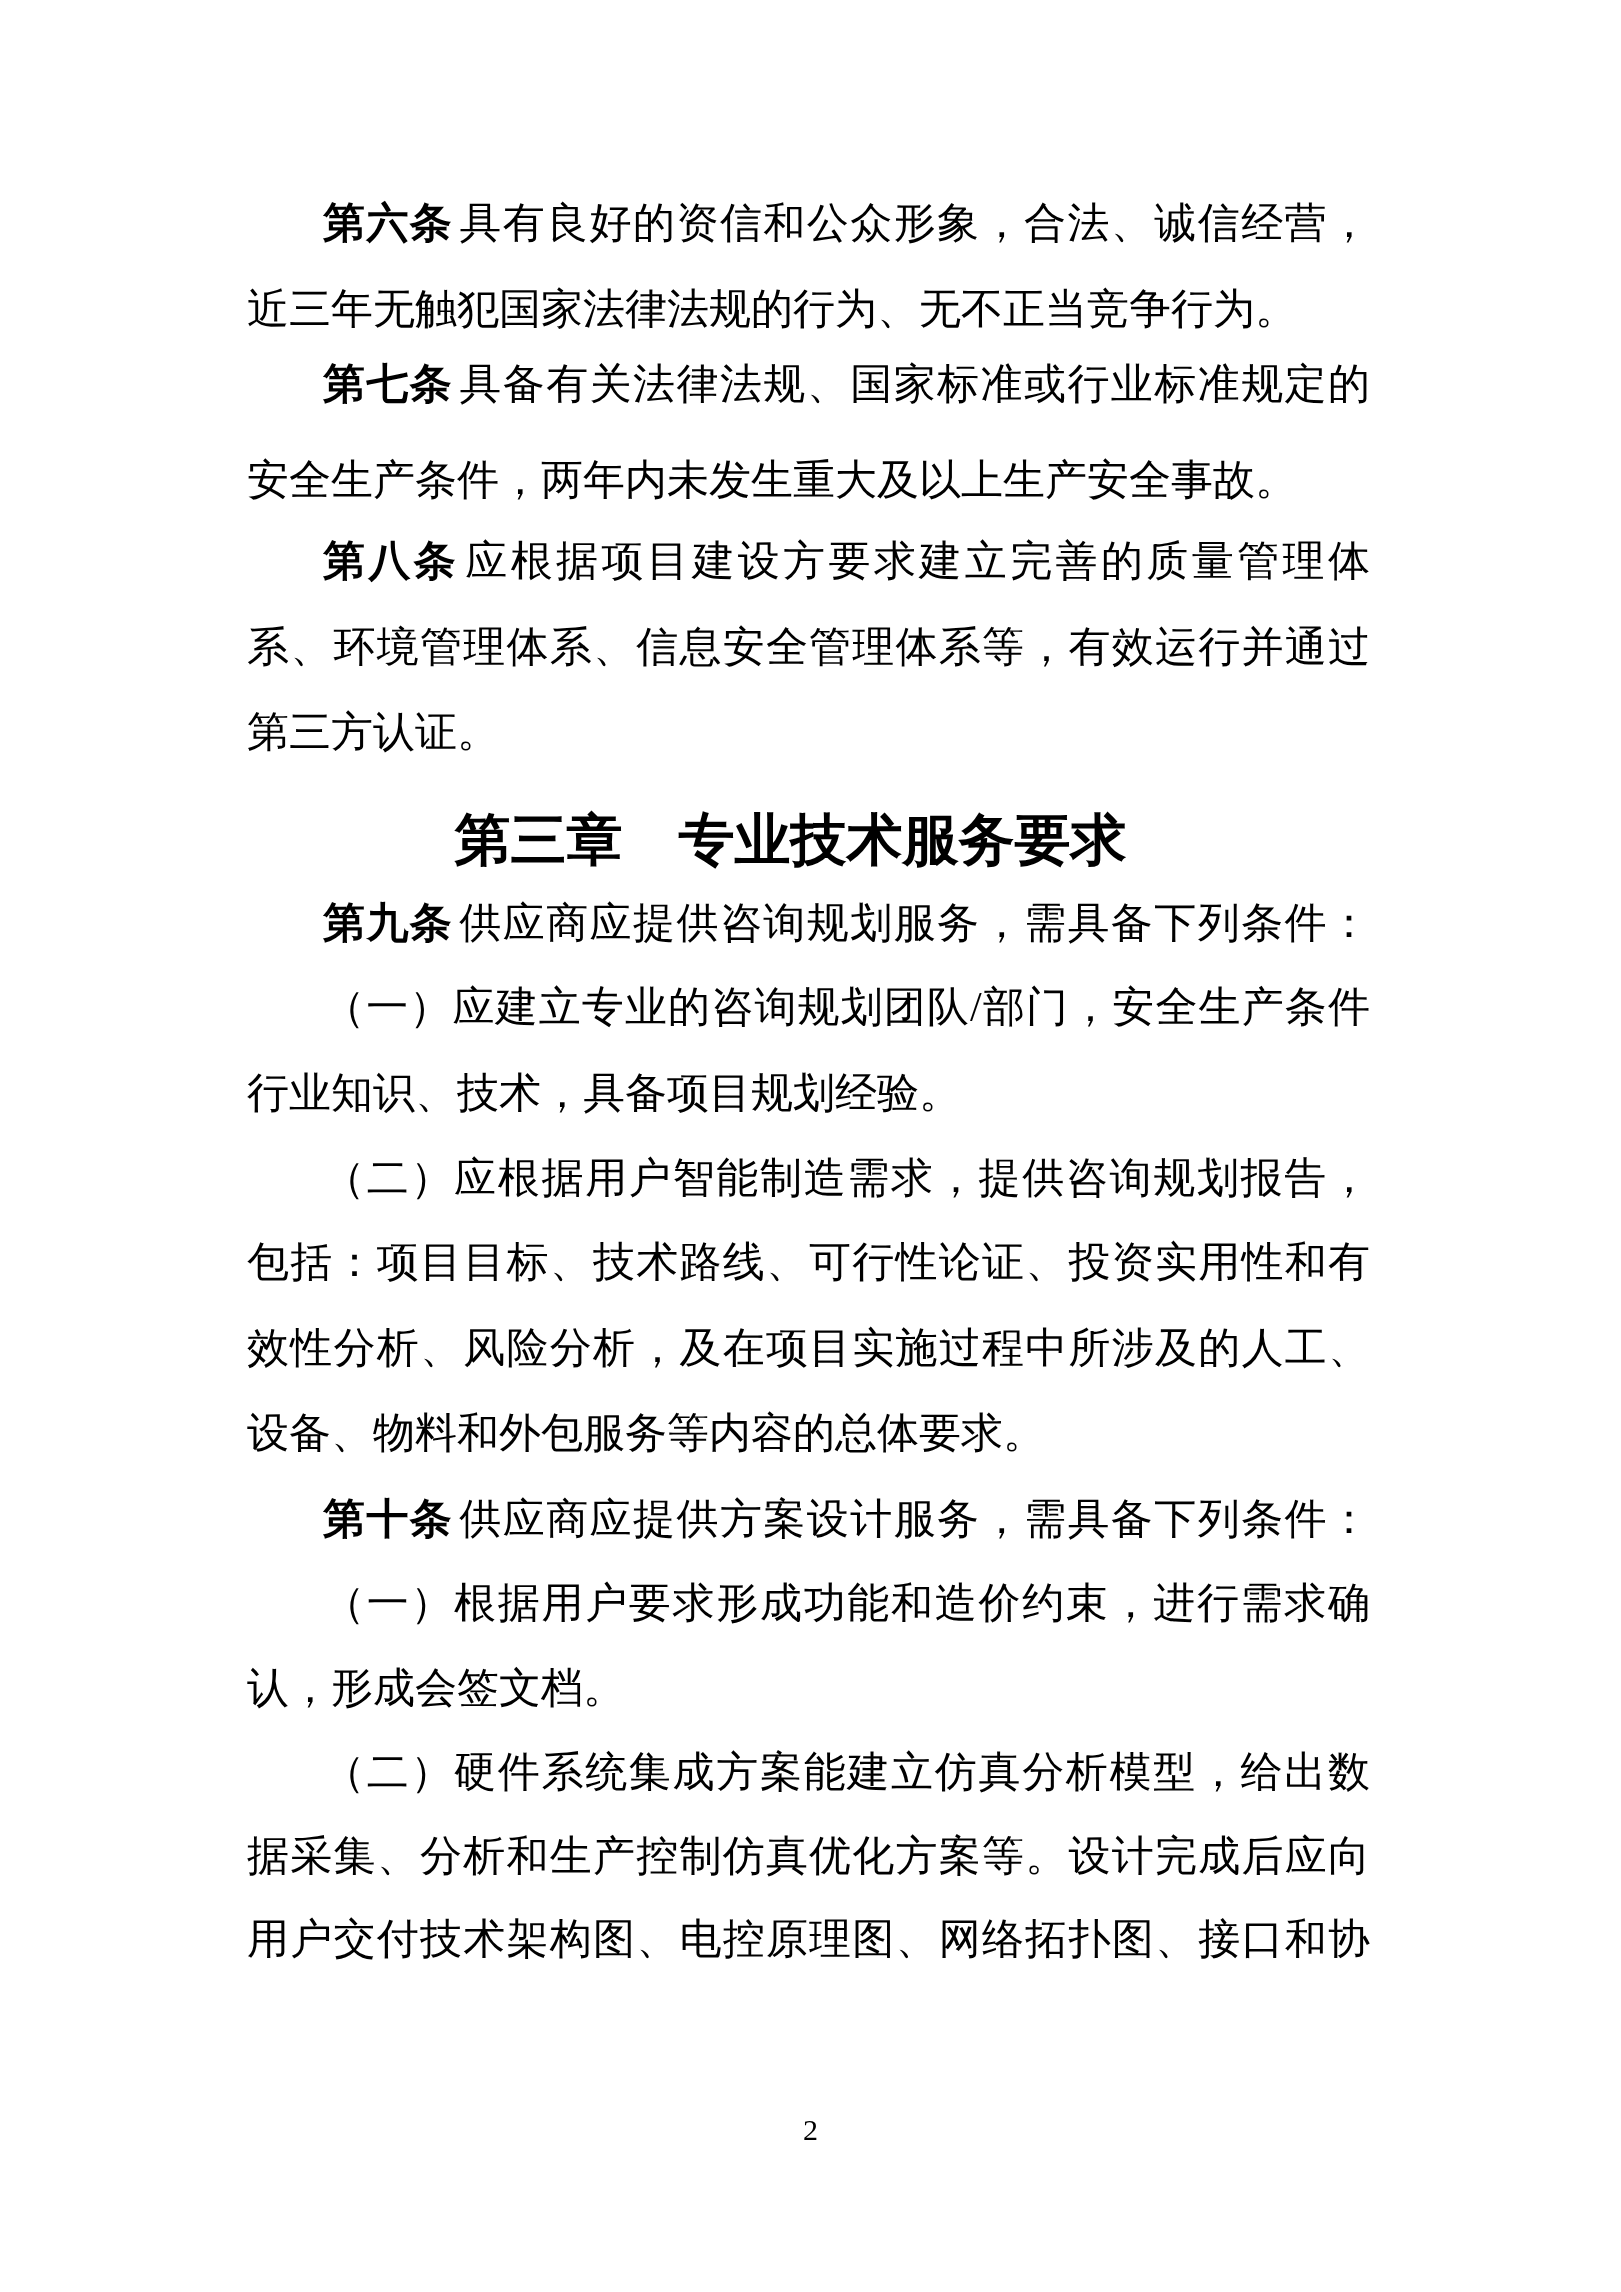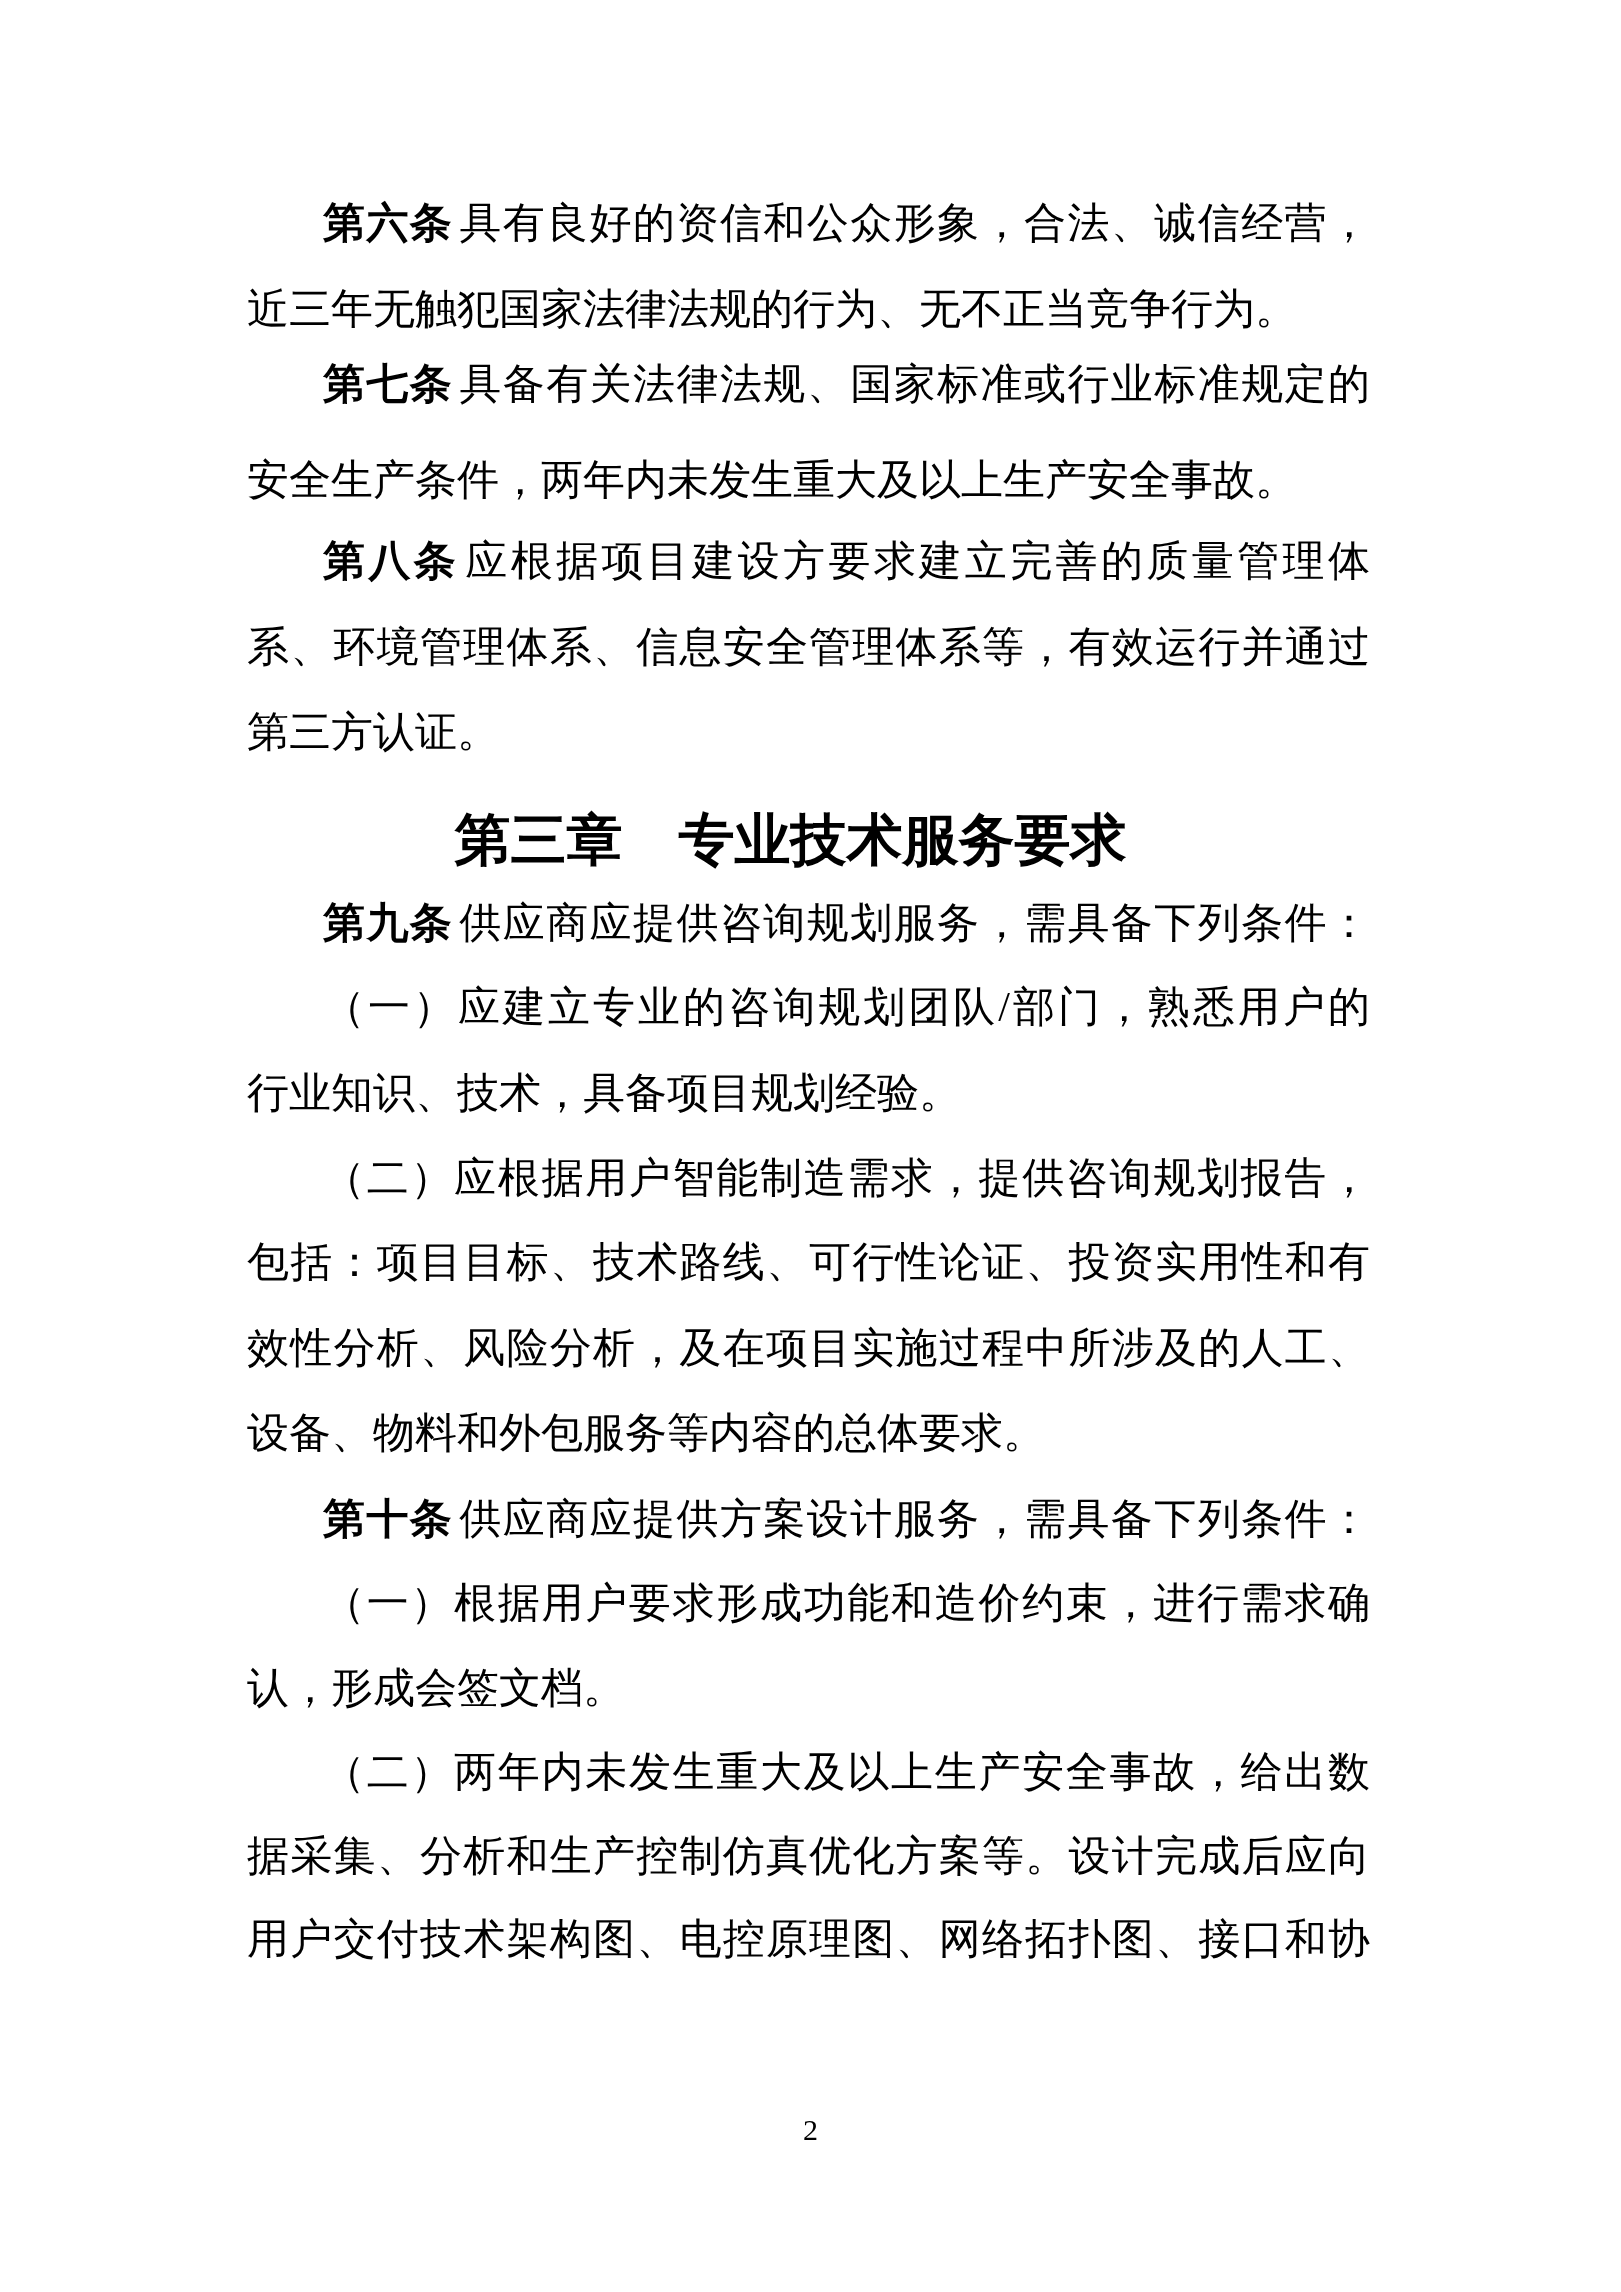--- a/index.html
+++ b/index.html
@@ -67,39 +67,39 @@
   <div class="line indent fill" style="top:518px"><span class="label">第八条</span><span class="txt">应根据项目建设方要求建立完善的质量管理体</span></div>
 
   <div class="line fill" style="top:604px"><span class="txt">系、环境管理体系、信息安全管理体系等，有效运行并通过</span></div>
 
   <div class="line" style="top:689px"><span class="txt">第三方认证。</span></div>
 
   <div class="heading" style="top:797px">第三章　专业技术服务要求</div>
 
   <div class="line indent fill" style="top:880px"><span class="label">第九条</span><span class="txt">供应商应提供咨询规划服务，需具备下列条件：</span></div>
 
-  <div class="line indent fill" style="top:964px"><span class="txt">（一）应建立专业的咨询规划团队/部门，熟悉用户的</span></div>
+  <div class="line indent fill" style="top:964px"><span class="txt">（一）应建立专业的咨询规划团队/部门，安全生产条件</span></div>
 
   <div class="line indent fill" style="top:1135px"><span class="txt">（二）应根据用户智能制造需求，提供咨询规划报告，</span></div>
 
   <div class="line" style="top:1050px"><span class="txt">行业知识、技术，具备项目规划经验。</span></div>
 
   <div class="line fill" style="top:1219px"><span class="txt">包括：项目目标、技术路线、可行性论证、投资实用性和有</span></div>
 
   <div class="line fill" style="top:1305px"><span class="txt">效性分析、风险分析，及在项目实施过程中所涉及的人工、</span></div>
 
   <div class="line" style="top:1390px"><span class="txt">设备、物料和外包服务等内容的总体要求。</span></div>
 
   <div class="line indent fill" style="top:1476px"><span class="label">第十条</span><span class="txt">供应商应提供方案设计服务，需具备下列条件：</span></div>
 
   <div class="line indent fill" style="top:1560px"><span class="txt">（一）根据用户要求形成功能和造价约束，进行需求确</span></div>
 
   <div class="line" style="top:1645px"><span class="txt">认，形成会签文档。</span></div>
 
-  <div class="line indent fill" style="top:1729px"><span class="txt">（二）两年内未发生重大及以上生产安全事故，给出数</span></div>
+  <div class="line indent fill" style="top:1729px"><span class="txt">（二）硬件系统集成方案能建立仿真分析模型，给出数</span></div>
 
   <div class="line fill" style="top:1813px"><span class="txt">据采集、分析和生产控制仿真优化方案等。设计完成后应向</span></div>
 
   <div class="line fill" style="top:1896px"><span class="txt">用户交付技术架构图、电控原理图、网络拓扑图、接口和协</span></div>
 
   <div class="pagenum">2</div>
 
 </div>
 
 

